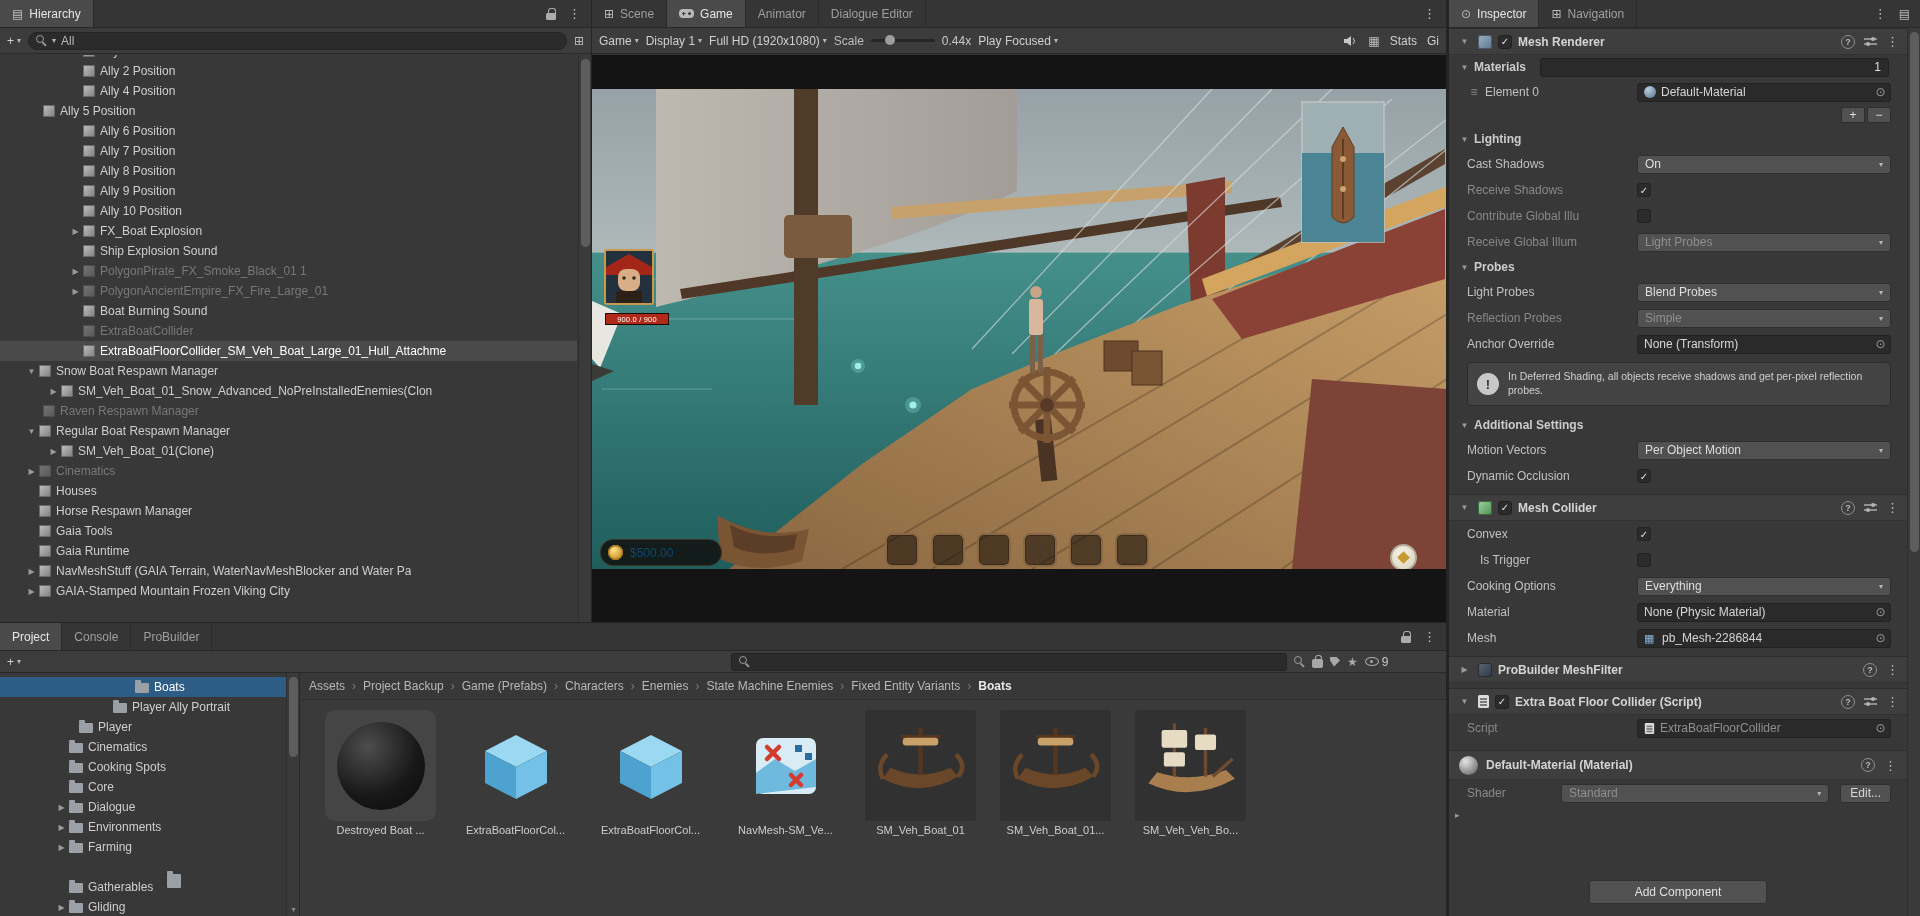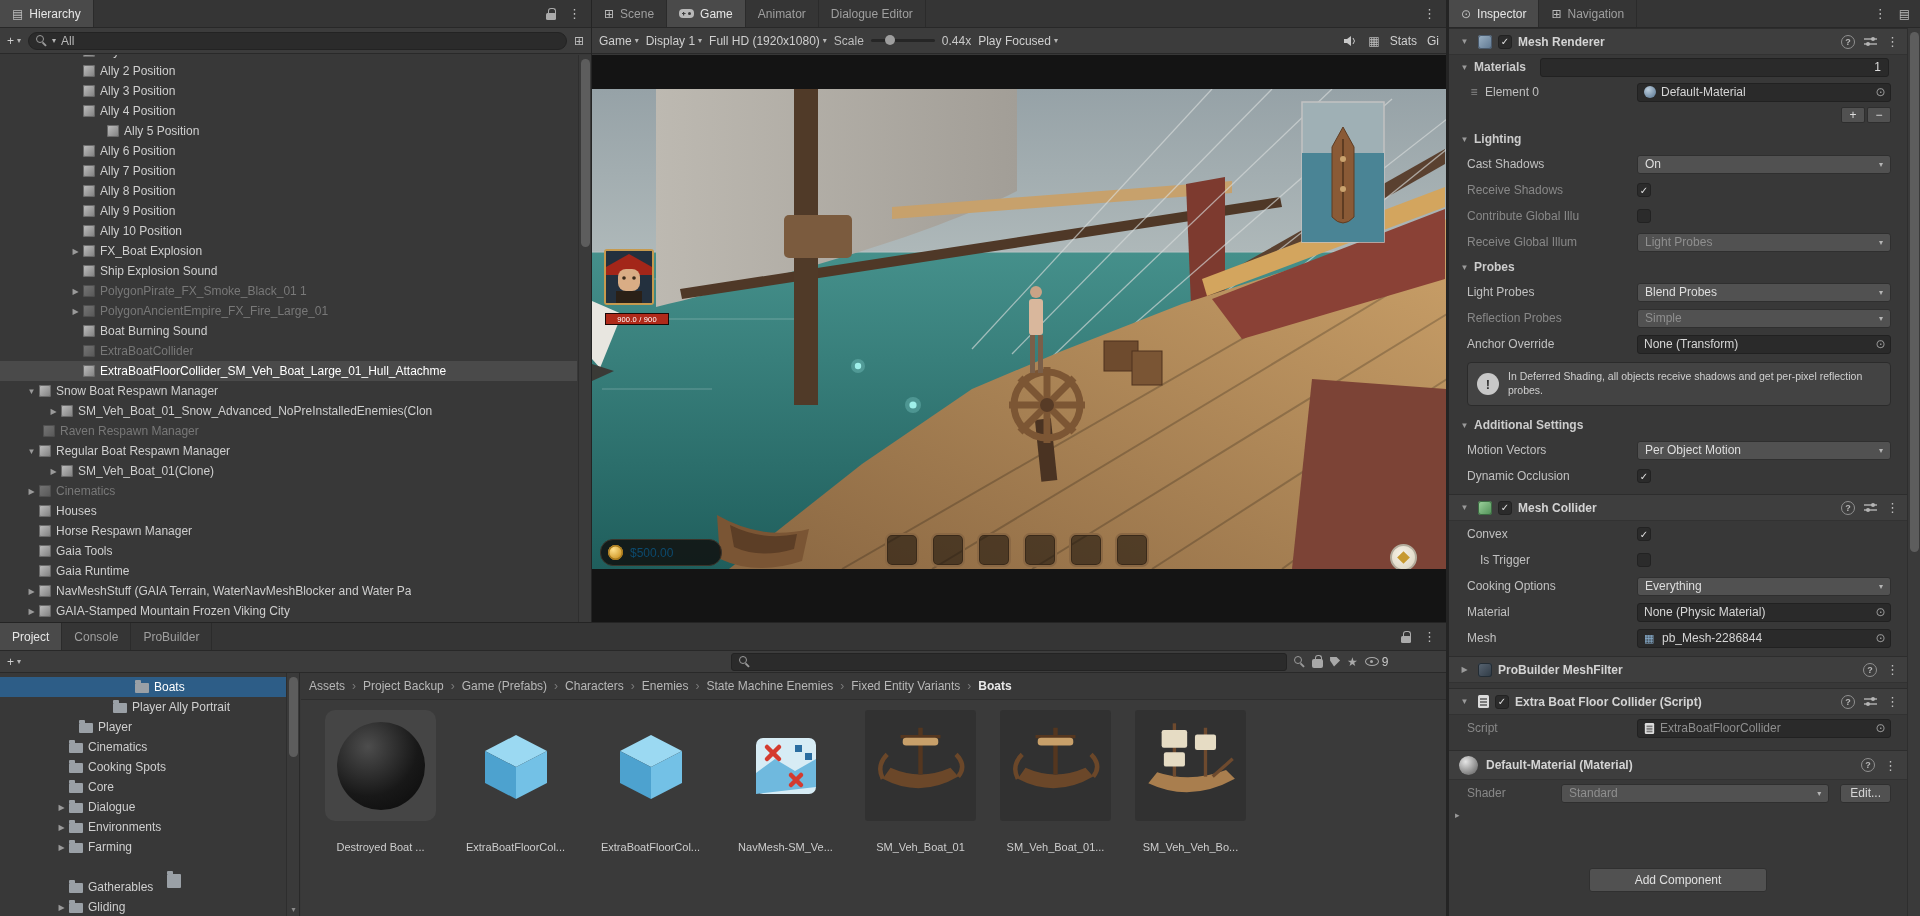--- a/index.html
+++ b/index.html
@@ -72,21 +72,21 @@
 .knob{position:absolute;top:-4px;left:22%;width:10px;height:10px;border-radius:50%;background:#9e9e9e}
 
 #proj-content{position:absolute;left:0;top:50px;right:0;bottom:0}
 #folder-tree{position:absolute;left:0;top:0;width:300px;bottom:0;border-right:1px solid #292929;padding-top:4px;overflow:hidden}
 #proj-right{position:absolute;left:301px;top:0;right:0;bottom:0}
 #breadcrumb{height:27px;border-bottom:1px solid #2e2e2e;display:flex;align-items:center;padding:0 8px;gap:7px;background:#383838;white-space:nowrap}
 .crumb{color:#b7b7b7}
 .crumb.last{color:#e8e8e8;font-weight:bold}
 .crumb-sep{color:#7a7a7a}
 #asset-grid{position:absolute;left:0;top:27px;right:0;bottom:0;background:#3a3a3a;display:flex;padding:10px 0 0 24px;gap:24px}
-.tile{width:111px;display:flex;flex-direction:column;align-items:center;gap:20px}
+.tile{width:111px;display:flex;flex-direction:column;align-items:center;gap:3px}
 .thumb{width:111px;height:111px;display:flex;align-items:center;justify-content:center;border-radius:5px}
 .thumb.matbg{background:#454545;border-radius:10px}
 .sphere-dark{width:88px;height:88px;border-radius:50%;background:radial-gradient(circle at 35% 28%,#4d4d4d,#181818 58%,#0a0a0a)}
 .tile-label{font-size:11px;color:#cdcdcd;max-width:111px;overflow:hidden;text-overflow:ellipsis;white-space:nowrap}
 
 .insp-body{position:absolute;top:28px;left:0;right:13px;bottom:0;overflow:hidden}
 .comp-h{height:27px;background:#3e3e3e;display:flex;align-items:center;gap:6px;padding:0 8px;border-top:1px solid #2d2d2d;border-bottom:1px solid #323232;font-weight:bold;color:#d4d4d4;white-space:nowrap}
 .h-icons{margin-left:auto;display:flex;align-items:center;gap:9px;font-weight:normal}
 .help{width:14px;height:14px;border-radius:50%;border:1px solid #909090;color:#b8b8b8;font-size:9px;font-weight:bold;display:inline-flex;align-items:center;justify-content:center}
 .cicon{width:14px;height:14px;border-radius:3px;flex:0 0 14px}
@@ -115,21 +115,21 @@
 .pmbtn{width:24px;height:16px;background:#515151;border:1px solid #2e2e2e;border-radius:2px;display:flex;align-items:center;justify-content:center;color:#ddd;font-size:12px}
 .infobox{margin:5px 16px 7px 18px;background:#434343;border:1px solid #2b2b2b;border-radius:4px;display:flex;align-items:center;gap:9px;padding:6px 9px;min-height:44px}
 .infoicon{width:22px;height:22px;border-radius:50%;background:#c8c8c8;color:#333;font-weight:bold;font-size:13px;display:flex;align-items:center;justify-content:center;flex:0 0 22px}
 .infotext{font-size:10.5px;line-height:1.3;color:#cfcfcf}
 .handle{width:14px;color:#8a8a8a;flex:0 0 14px;text-align:center}
 .sph-icon{width:12px;height:12px;border-radius:50%;background:radial-gradient(circle at 35% 30%,#bccedd,#54728e);flex:0 0 12px}
 .meshic{color:#8ab0d0;font-size:11px;flex:0 0 13px}
 .mat-h{height:30px;background:#3e3e3e;display:flex;align-items:center;gap:8px;padding:0 10px;border-top:1px solid #2d2d2d;border-bottom:1px solid #323232;font-weight:bold;color:#d4d4d4;margin-top:9px}
 .matsphere{width:19px;height:19px;border-radius:50%;background:radial-gradient(circle at 35% 30%,#e5e5e5,#8f8f8f 60%,#555);flex:0 0 19px}
 .editbtn{height:19px;background:#515151;border:1px solid #2f2f2f;border-radius:3px;padding:0 9px;display:flex;align-items:center;color:#d6d6d6;margin-left:6px}
-#add-comp{margin:44px auto 0;width:178px;height:24px;background:#515151;border:1px solid #303030;border-radius:3px;display:flex;align-items:center;justify-content:center;color:#e0e0e0}
+#add-comp{margin:56px auto 0;width:178px;height:24px;background:#515151;border:1px solid #303030;border-radius:3px;display:flex;align-items:center;justify-content:center;color:#e0e0e0}
 .previewfold{height:18px;display:flex;align-items:center;padding-left:6px;color:#9a9a9a;font-size:9px}
 </style>
 </head>
 <body>
 
 <div id="hierarchy" class="panel">
   <div class="tabbar">
     <div class="tab active">
       <span class="gridglyph">▤</span>
       <span>Hierarchy</span>
@@ -155,28 +155,23 @@
         <span class="tlabel">Ally 1 Position</span>
       </div>
       <div class="trow" style="padding-left: 68px;">
         <span class="arrow"></span>
         <span class="go-icon"></span>
         <span class="tlabel">Ally 2 Position</span>
       </div>
       <div class="trow" style="padding-left: 68px;">
         <span class="arrow"></span>
         <span class="go-icon"></span>
-        <span class="tlabel">Ally 3 Position</span>
-      </div>
-      <div class="trow" style="padding-left: 68px;">
-        <span class="arrow"></span>
-        <span class="go-icon"></span>
         <span class="tlabel">Ally 4 Position</span>
       </div>
-      <div class="trow" style="padding-left: 92px;">
+      <div class="trow" style="padding-left: 28px;">
         <span class="arrow"></span>
         <span class="go-icon"></span>
         <span class="tlabel">Ally 5 Position</span>
       </div>
       <div class="trow" style="padding-left: 68px;">
         <span class="arrow"></span>
         <span class="go-icon"></span>
         <span class="tlabel">Ally 6 Position</span>
       </div>
       <div class="trow" style="padding-left: 68px;">

